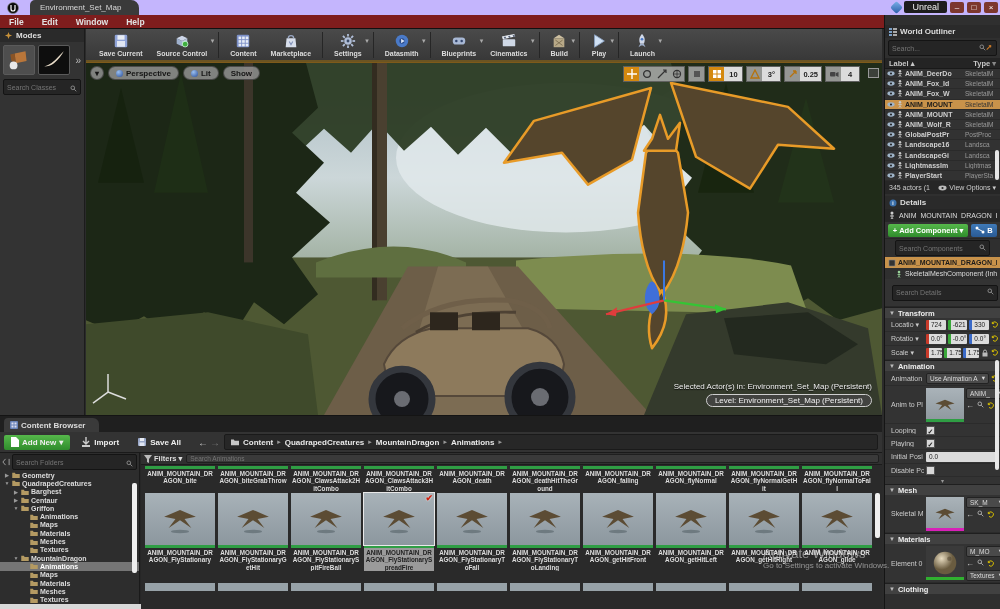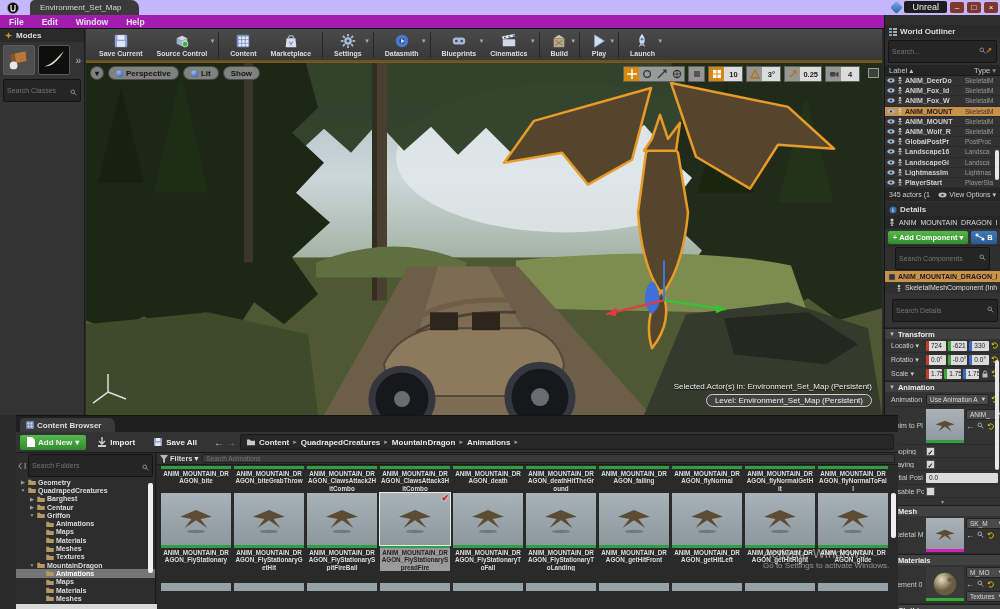--- a/index.html
+++ b/index.html
@@ -8,41 +8,41 @@
 .app{position:absolute;inset:0;width:1000px;height:609px;background:#2b2b2b;color:#cfcfcf}
 
 
 .titlebar{position:absolute;left:0;top:0;width:1000px;height:15px;background:#c4b5fd;display:flex;align-items:center}
 .ue-logo{width:18px;height:13px;margin-left:4px;color:#fff;font-weight:bold;font-size:10px;display:flex;align-items:center;justify-content:center}
 .doc-tab{margin-left:8px;height:15px;padding:0 18px 0 10px;background:#3a3a3a;border-radius:5px 8px 0 0;font-size:8px;color:#d8d8d8;display:flex;align-items:center}
 .tb-right{position:absolute;right:2px;top:1px;display:flex;align-items:center;gap:3px}
 .brand-icon{width:9px;height:9px;background:linear-gradient(135deg,#7ab0e8,#2a5ca8);transform:rotate(45deg);border-radius:2px}
 .brand{font-size:9px;color:#eee;background:#1d1d1d;padding:1px 8px;border-radius:2px}
 .winbtn{width:14px;height:11px;background:#7c372e;color:#fff;font-size:8px;line-height:11px;text-align:center;border-radius:2px}
-.menubar{position:absolute;left:0;top:15px;width:1000px;height:14px;background:#a21caf;display:flex;align-items:center;border-bottom:1px solid #111}
+.menubar{position:absolute;left:0;top:15px;width:1000px;height:14px;background:#7f1d1d;display:flex;align-items:center;border-bottom:1px solid #111}
 .menu-item{font-size:8.5px;font-weight:bold;color:#e2e2e2;padding:0 9px}
 
 
 .toolbar{position:absolute;left:86px;top:29px;width:796px;height:33px;background:linear-gradient(#4a4a4a,#383838);display:flex;align-items:center;padding:0 6px;border-bottom:2px solid #6b5422}
 .tbtn{display:flex;flex-direction:column;align-items:center;justify-content:center;padding:1px 7px;height:31px;position:relative;cursor:default}
 .ticon svg{width:16px;height:16px;display:block}
 .tlabel{font-size:7px;font-weight:bold;color:#ddd;margin-top:1px;white-space:nowrap}
 .tcaret{position:absolute;right:0;top:8px;font-size:7px;color:#aaa}
 .tsep{width:1px;height:26px;background:#262626;margin:0 4px}
 
 
 .modes{position:absolute;left:0;top:29px;width:85px;height:386px;background:#333;border-right:1px solid #1c1c1c}
 .panel-tab{height:13px;background:#2a2a2a;display:flex;align-items:center;gap:3px;padding:0 4px;font-size:8px;font-weight:bold;color:#ddd}
 .panel-tab .ticon svg{width:9px;height:9px}
 .modes-btns{display:flex;align-items:center;gap:3px;padding:3px 3px 2px 3px}
 .mode-big{width:34px;height:30px;border:1px solid #5a5a5a;border-radius:2px;display:flex;align-items:center;justify-content:center}
 .mode-big.sel{background:#4e4e4e}
 .mode-big.dark{background:#0e0e0e}
 .mode-more{color:#bbb;font-size:10px;margin-left:2px}
-.search-box{margin:2px 3px;height:23px;background:#252525;border:1px solid #141414;border-radius:2px;display:flex;align-items:center;padding:2px 3px}
+.search-box{margin:2px 3px;height:16px;background:#252525;border:1px solid #141414;border-radius:2px;display:flex;align-items:center;padding:2px 3px}
 .search-box input{flex:1;min-width:0;background:transparent;border:0;outline:0;color:#bbb;font-size:7px;font-family:"Liberation Sans",sans-serif}
 .sicon svg{width:7px;height:7px;flex:none}
 .modes-list{margin-top:2px}
 .mode-row{height:15.6px;display:flex;align-items:center;padding-left:7px;font-size:8px;font-weight:bold;color:#e0e0e0;border-bottom:1px solid #2a2a2a;position:relative;background:#383838}
 .mode-row.sel{background:#545454}
 .mode-row.sel::before{content:"";position:absolute;left:0;top:0;bottom:0;width:2px;background:#e8a33d}
 
 
 .viewport{position:absolute;left:86px;top:62px;width:796px;height:353px;background:#000;overflow:hidden;border-top:1px solid #7e5a1a}
 .viewport svg.scene{position:absolute;inset:0;width:100%;height:100%}
@@ -56,21 +56,21 @@
 .vp-sq svg{width:10px;height:10px}
 .vp-sq.orange{background:#d4890f}
 .vp-val{min-width:18px;height:14px;background:#dcdcdc;color:#222;font-size:7.5px;font-weight:bold;display:flex;align-items:center;justify-content:center;padding:0 3px}
 .vp-max{position:absolute;right:3px;top:5px;width:11px;height:10px;border:1px solid #999;background:rgba(80,80,80,.6)}
 .sel-actor{position:absolute;right:10px;bottom:24px;font-size:8px;color:#f0f0f0;text-shadow:0 1px 1px #000}
 .level-pill{position:absolute;right:10px;bottom:8px;font-size:8px;color:#f0f0f0;background:rgba(70,70,70,.8);border:1px solid #cfcfcf;border-radius:8px;padding:1px 8px}
 
 
 .rpanel{position:absolute;left:884px;top:15px;width:116px;height:594px;background:#2f2f2f;border-left:1px solid #151515;font-size:7.5px}
 .rp-tab{height:13px;background:#2a2a2a;display:flex;align-items:center;gap:3px;padding:0 4px;font-weight:bold;color:#ddd;font-size:8px}
-.ol-cols{height:11px;background:#242424;display:flex;align-items:center;padding:0 4px;color:#c8c8c8;font-weight:normal;border-bottom:1px solid #191919}
+.ol-cols{height:11px;background:#242424;display:flex;align-items:center;padding:0 4px;color:#c8c8c8;font-weight:bold;border-bottom:1px solid #191919}
 .ol-cols .lbl{flex:1}
 .orow{height:10.2px;display:flex;align-items:center;padding:0 2px;gap:2px;border-bottom:1px solid #2a2a2a;background:#323232}
 .orow.sel{background:#c8924a;color:#1a1a1a}
 .orow .oeye svg{width:8px;height:5px;display:block}
 .orow .oicon svg{width:6px;height:7px;display:block}
 .olabel{flex:1;font-weight:bold;font-size:7px;white-space:nowrap;overflow:hidden}
 .otype{width:33px;font-size:6.5px;color:#9a9a9a;white-space:nowrap;overflow:hidden}
 .orow.sel .otype{color:#333}
 .ol-footer{height:13px;display:flex;align-items:center;padding:0 4px;background:#262626;font-size:7px;color:#ccc;gap:2px}
 .ol-footer .spacer{flex:1}
@@ -94,21 +94,21 @@
 .inpbox{flex:1;height:10px;background:#dcdcdc;color:#222;font-size:6.5px;display:flex;align-items:center;padding-left:3px;border-radius:1px}
 .thumbbox{width:38px;height:34px;background:linear-gradient(#aab3b9,#8d979d);position:relative;flex:none;display:flex;align-items:center;justify-content:center}
 .thumbbox svg{width:30px;height:22px}
 .tbar{position:absolute;left:0;right:0;bottom:0;height:3px}
 .asset-col{display:flex;flex-direction:column;gap:2px;align-items:flex-start}
 .mini-ico svg{width:8px;height:8px;display:block}
 .chev-row{height:7px;display:flex;align-items:center;justify-content:center;background:#333;color:#999;font-size:6px}
 .rp-scroll{position:absolute;width:4px;background:#e8e8e8;border-radius:2px;right:1px}
 
 
-.cb{position:absolute;left:16px;top:415px;width:882px;height:194px;background:#262626;border-top:1px solid #141414}
+.cb{position:absolute;left:0;top:415px;width:882px;height:194px;background:#262626;border-top:1px solid #141414}
 .cb-tabrow{height:16px;background:#1f1f1f;display:flex;align-items:flex-end}
 .cb-tab{height:14px;margin-left:4px;background:#3a3a3a;border-radius:4px 6px 0 0;display:flex;align-items:center;gap:3px;padding:0 14px 0 6px;font-size:8px;font-weight:bold;color:#ddd}
 .cb-toolbar{height:21px;background:#333;display:flex;align-items:center;gap:4px;padding:0 4px;border-bottom:1px solid #1a1a1a}
 .cb-btn{height:15px;display:flex;align-items:center;gap:3px;padding:0 7px;border-radius:2px;font-size:8px;font-weight:bold;color:#eee}
 .cb-btn.green{background:linear-gradient(#56b84b,#2f8c2c)}
 .navarrows{display:flex;gap:2px;font-size:10px;color:#ccc;margin-left:6px}
 .crumbbar{flex:1;height:16px;background:#272727;border:1px solid #1a1a1a;border-radius:2px;display:flex;align-items:center;gap:4px;padding:0 6px;overflow:hidden}
 .crumb{font-size:8px;font-weight:bold;color:#e8e8e8;white-space:nowrap}
 .crumb-sep{font-size:7px;color:#999}
 .cb-body{position:absolute;left:0;top:37px;right:0;bottom:0}

